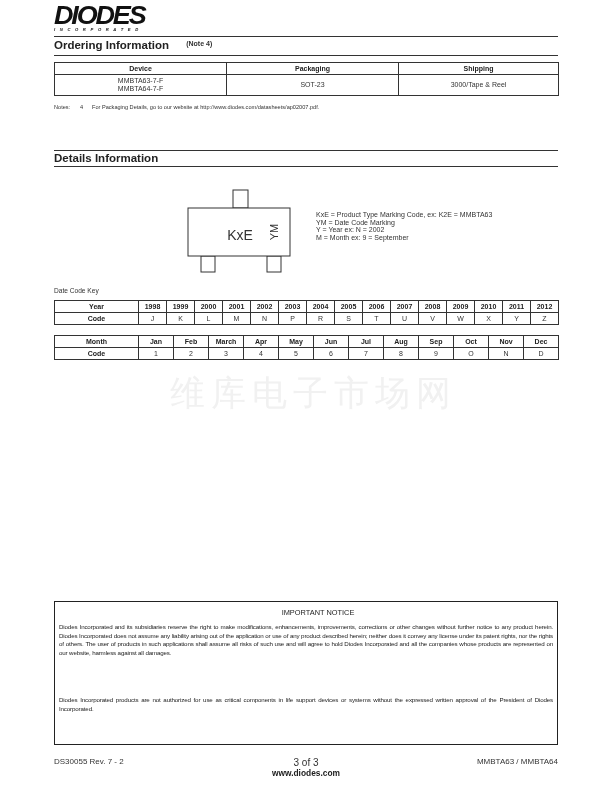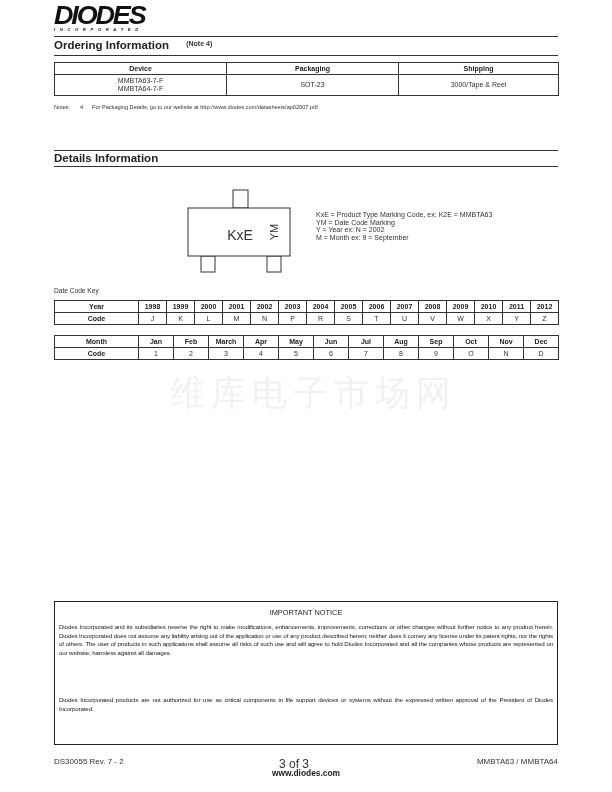--- a/index.html
+++ b/index.html
@@ -37,26 +37,26 @@
 
   .dc-table { left: 54px; width: 504px; border: 1.5px solid #222; }
   .dc-table td, .dc-table th { height: 11px; font-size: 7px; }
   .dc-year { top: 300px; }
   .dc-month { top: 335px; }
 
   .watermark { left: 170px; top: 370px; font-family: "DejaVu Serif", serif; font-size: 35px;
                color: #f1f1f1; letter-spacing: 6px; }
 
   .notice-box { left: 54px; top: 601px; width: 502px; height: 142px; border: 1.5px solid #222; }
-  .notice-title { position: absolute; left: 0; width: 100%; text-align: center; font-size: 7.4px; color: #222; }
+  .notice-title { position: absolute; left: 12px; width: 100%; text-align: center; font-size: 7.4px; color: #222; }
   .notice-text { position: absolute; left: 4px; right: 4px; font-size: 6.2px; line-height: 8.6px; color: #222;
                  text-align: justify; letter-spacing: -0.15px; }
 
   .footer-left { left: 54px; top: 757px; font-size: 8px; color: #333; }
-  .footer-center { left: 244px; width: 100px; top: 757px; font-size: 12px; color: #333; text-align: center; }
+  .footer-center { left: 256px; width: 100px; top: 757px; font-size: 10px; color: #333; text-align: center; }
   .footer-url { left: 236px; width: 140px; top: 768px; font-size: 8.4px; font-weight: bold; color: #222; text-align: center; }
   .footer-right { right: 54px; top: 757px; font-size: 8px; color: #333; text-align: right; padding-left: 28px; }
 </style>
 </head>
 <body>
 
 <div class="abs logo">
   <div class="logo-main">DIODES</div>
   <div class="logo-sub">INCORPORATED</div>
 </div>

